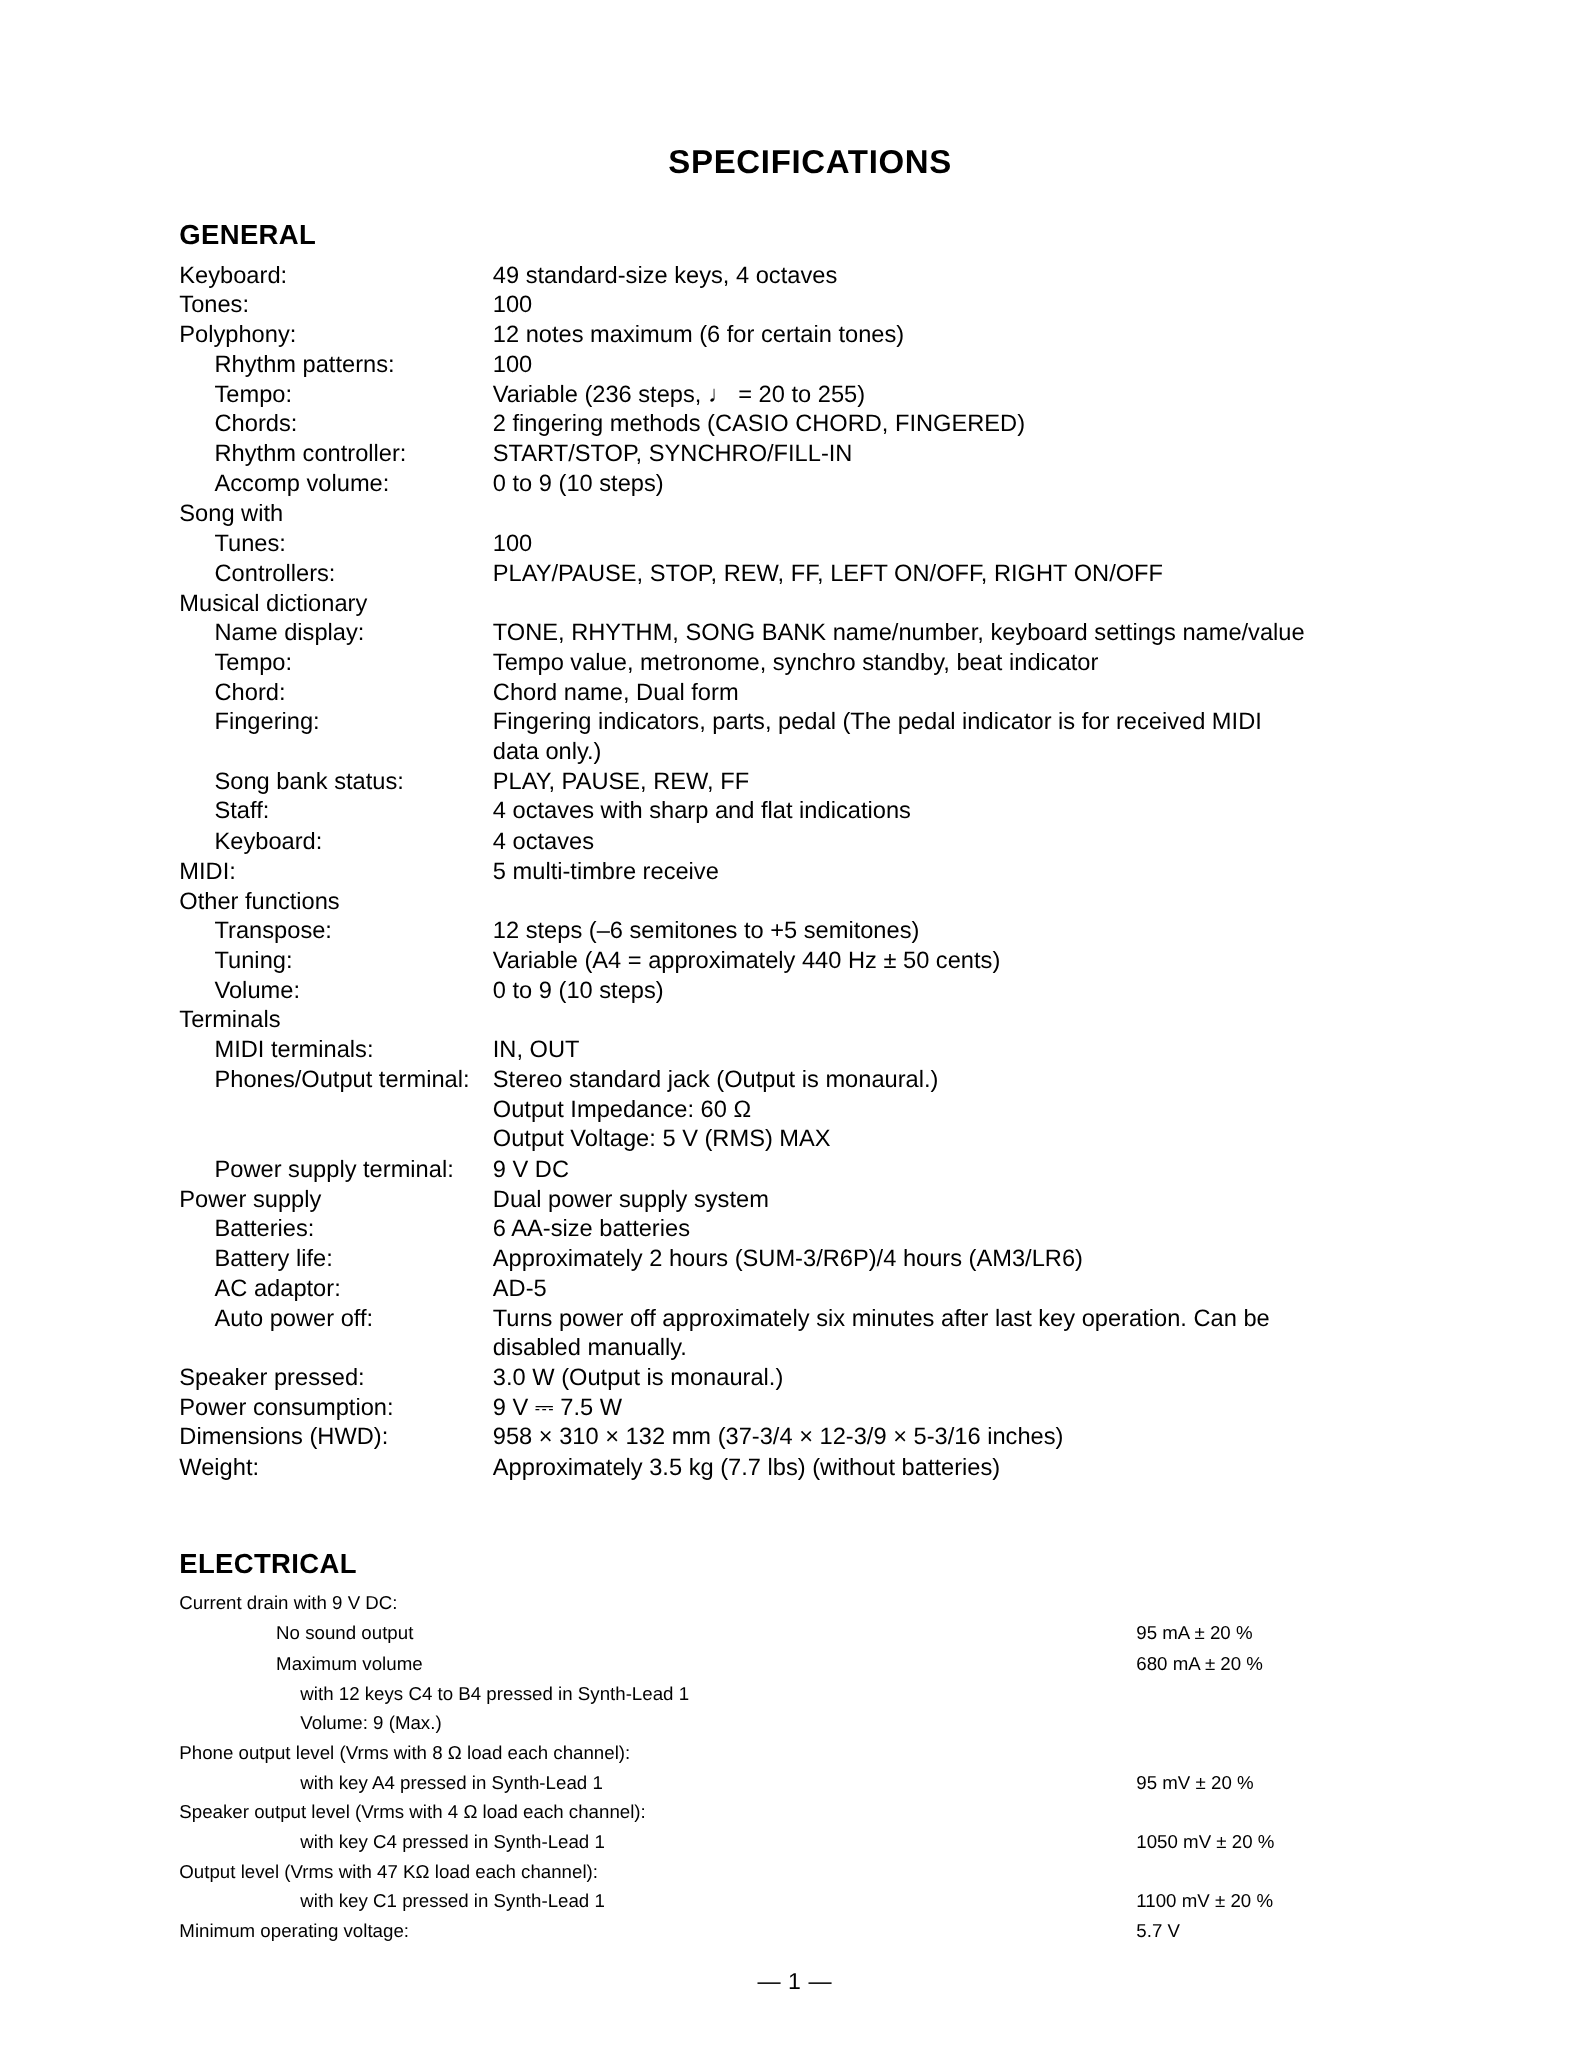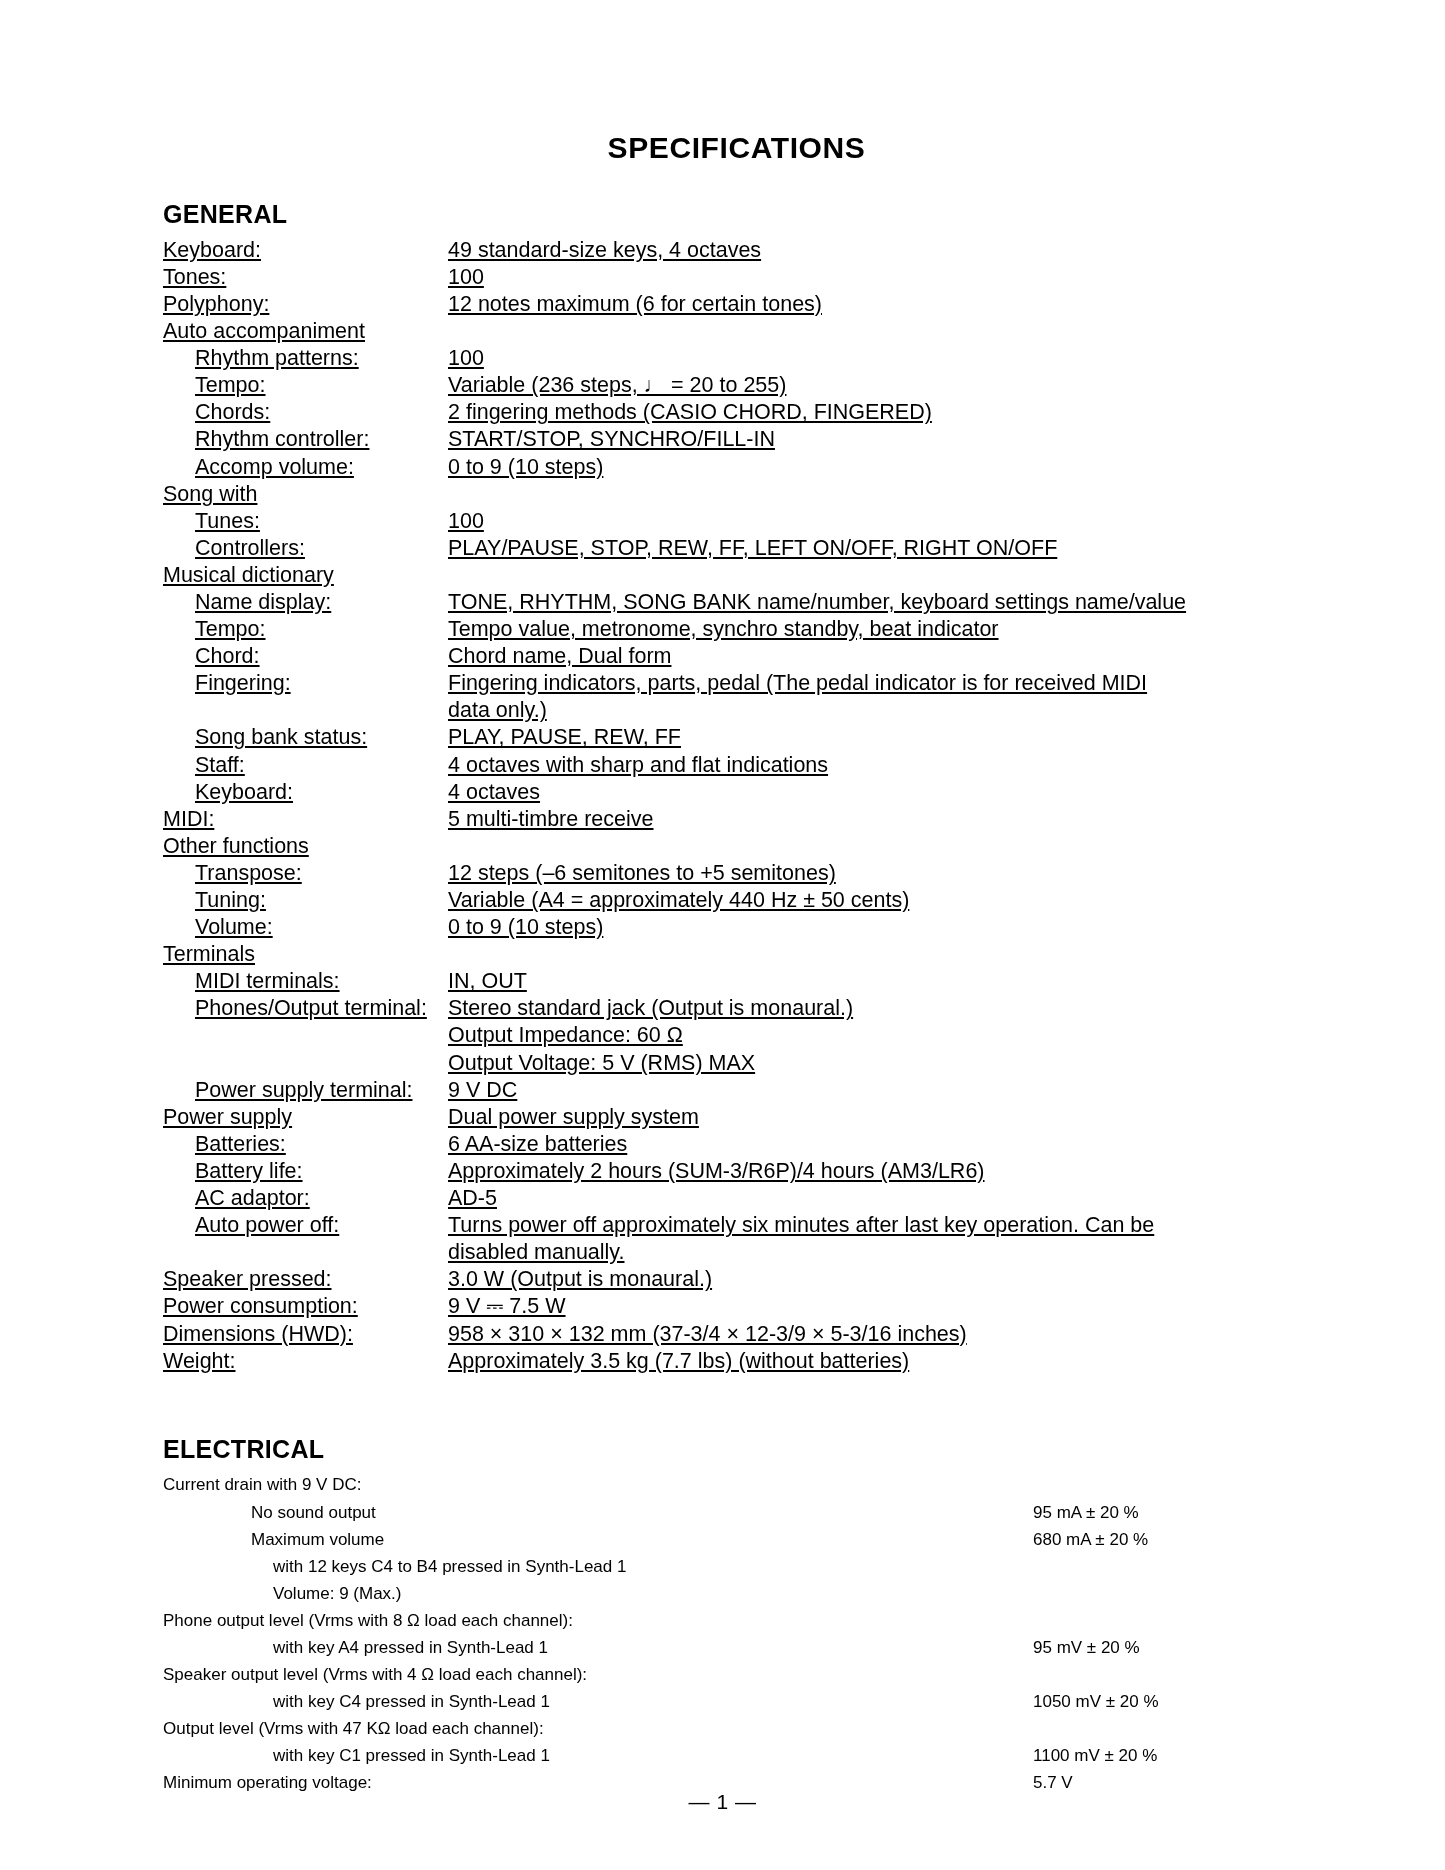--- a/index.html
+++ b/index.html
@@ -43,21 +43,20 @@
     margin: 0 0 8px 0;
     letter-spacing: 0.3px;
     line-height: 1.15;
   }
   .section-general { margin-bottom: 0; }
   .spec-row {
     display: flex;
     align-items: flex-start;
     font-size: 21.5px;
     line-height: 27.1px;
-    text-decoration: underline;
   }
   .spec-label {
     flex: 0 0 auto;
     width: 285px;
     box-sizing: border-box;
     white-space: nowrap;
   }
   .spec-label.ind-0 { padding-left: 0px; }
   .spec-label.ind-1 { padding-left: 32px; }
   .spec-value {
@@ -116,26 +115,20 @@
               <span class="cont-line">100</span>
             </div>
           </div>
           <div class="spec-row">
             <div class="spec-label ind-0">Polyphony:</div>
             <div class="spec-value">
               <span class="cont-line">12 notes maximum (6 for certain tones)</span>
             </div>
           </div>
           <div class="spec-row">
-            <div class="spec-label ind-0">Auto accompaniment</div>
-            <div class="spec-value">
-              <span class="cont-line"></span>
-            </div>
-          </div>
-          <div class="spec-row">
             <div class="spec-label ind-1">Rhythm patterns:</div>
             <div class="spec-value">
               <span class="cont-line">100</span>
             </div>
           </div>
           <div class="spec-row">
             <div class="spec-label ind-1">Tempo:</div>
             <div class="spec-value">
               <span class="cont-line">Variable (236 steps, ♩ = 20 to 255)</span>
             </div>

